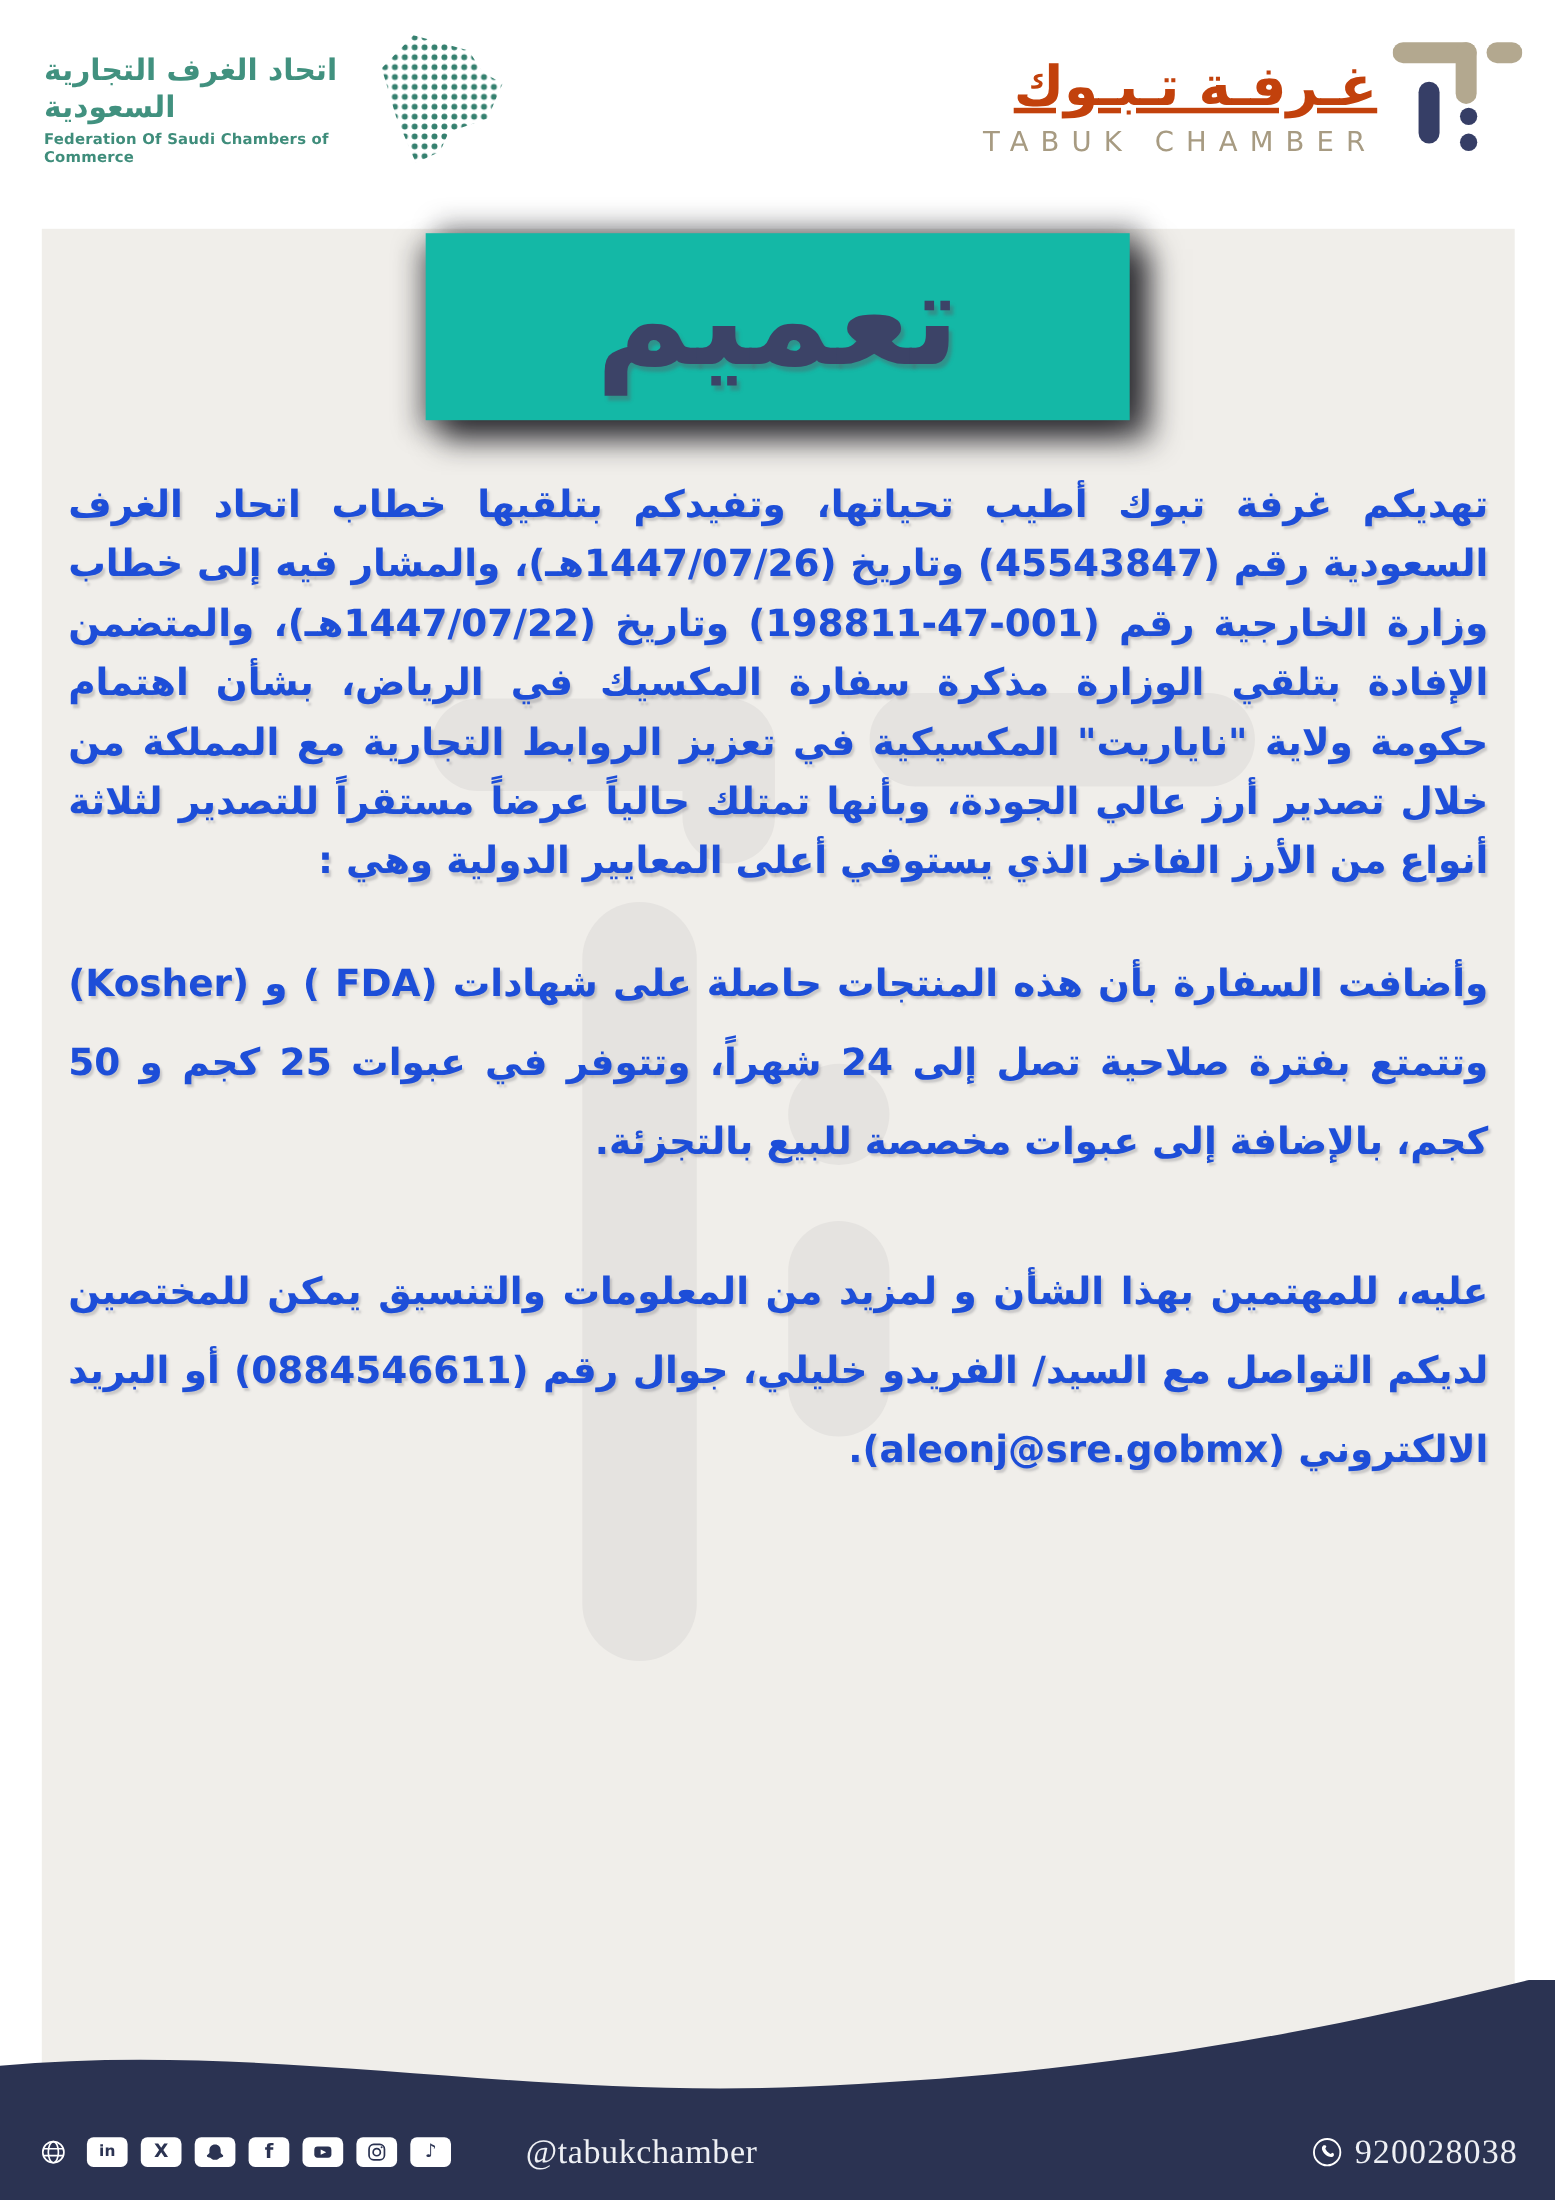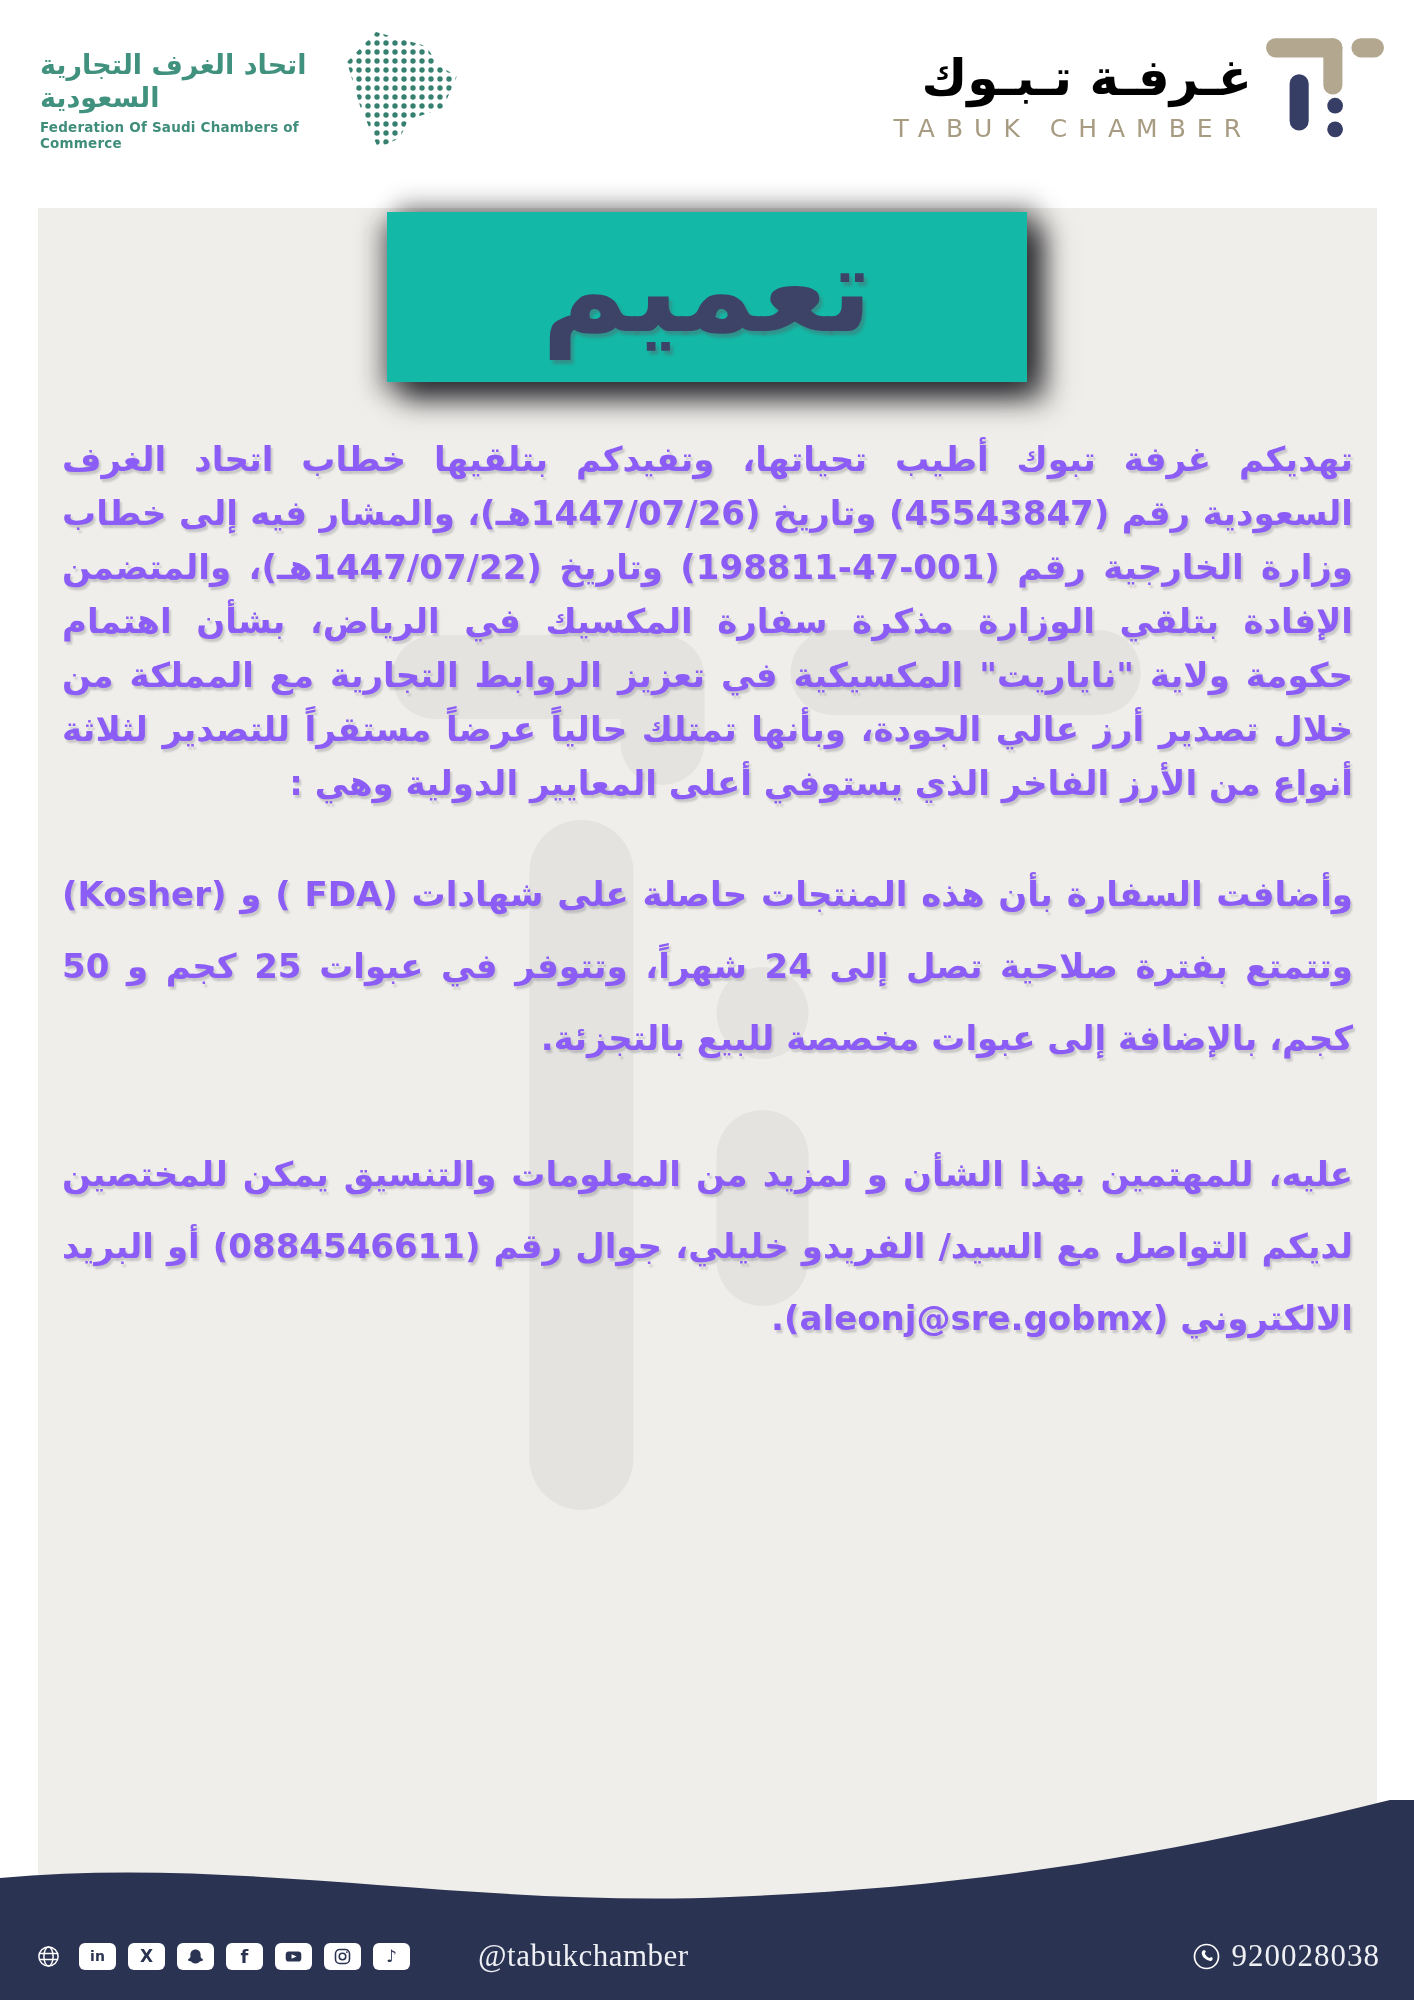--- a/index.html
+++ b/index.html
@@ -8,40 +8,40 @@
 
   
   .fed-logo{position:absolute;left:40px;top:48px;display:flex;align-items:flex-start;}
   .fed-text{width:292px;direction:rtl;text-align:left;}
   .fed-ar{font-size:27px;font-weight:bold;color:#41917f;line-height:33px;}
   .fed-en{direction:ltr;font-size:13.5px;color:#3f8d7b;margin-top:5px;letter-spacing:.2px;font-weight:bold;}
   .fed-map{margin-left:14px;margin-top:-18px;}
 
   .chamber-logo{position:absolute;right:30px;top:38px;display:flex;align-items:flex-start;}
   .chamber-text{text-align:right;margin-top:12px;}
-  .chamber-ar{font-size:50px;font-weight:bold;color:#000000;letter-spacing:1px;line-height:56px;}
+  .chamber-ar{font-size:50px;font-weight:bold;color:#c2410c;letter-spacing:1px;line-height:56px;text-decoration:underline;}
   .chamber-en{font-size:25px;color:#a79b82;letter-spacing:11px;margin-top:8px;white-space:nowrap;}
   .chamber-mark{margin-left:14px;}
 
   
   .content{position:absolute;left:38px;right:37px;top:208px;bottom:0;background:#f0eeea;}
   .watermark{position:absolute;inset:0;pointer-events:none;}
 
   
   .title-box{position:absolute;left:50%;top:212px;transform:translateX(-50%);
     width:640px;height:170px;background:#14b8a6;z-index:5;
     display:flex;align-items:center;justify-content:center;
     box-shadow:16px 16px 26px 2px rgba(18,18,24,.78),
                -9px 10px 22px rgba(18,18,24,.38),
                10px -8px 22px rgba(18,18,24,.35);}
   .title-text{font-size:118px;font-weight:bold;color:#3c4367;padding-bottom:14px;
     text-shadow:3px 4px 3px rgba(90,90,100,.40);}
 
   
-  .bodytext{position:absolute;left:24px;right:24px;top:0;direction:rtl;color:#8b5cf6;font-weight:bold;}
+  .bodytext{position:absolute;left:24px;right:24px;top:0;direction:rtl;color:#1d4ed8;font-weight:bold;}
   .bodytext p{margin:0;text-shadow:2px 3px 2px rgba(110,110,120,.30);}
   .p1{margin-top:224px !important;font-size:34px;line-height:54px;text-align:justify;text-align-last:right;}
   .list-line{font-size:34px;line-height:72px;text-align:right;text-shadow:2px 3px 2px rgba(110,110,120,.30);}
   .rice-list{margin-top:28px;}
   .p2{margin-top:48px !important;font-size:34px;line-height:72px;text-align:justify;text-align-last:right;}
   .p3{margin-top:64px !important;font-size:34px;line-height:72px;text-align:justify;text-align-last:right;}
 
   
   .footer-wave{position:absolute;left:0;bottom:0;width:1414px;height:200px;z-index:6;}
   .footer-row{position:absolute;left:30px;right:34px;bottom:26px;z-index:7;display:flex;align-items:center;}

